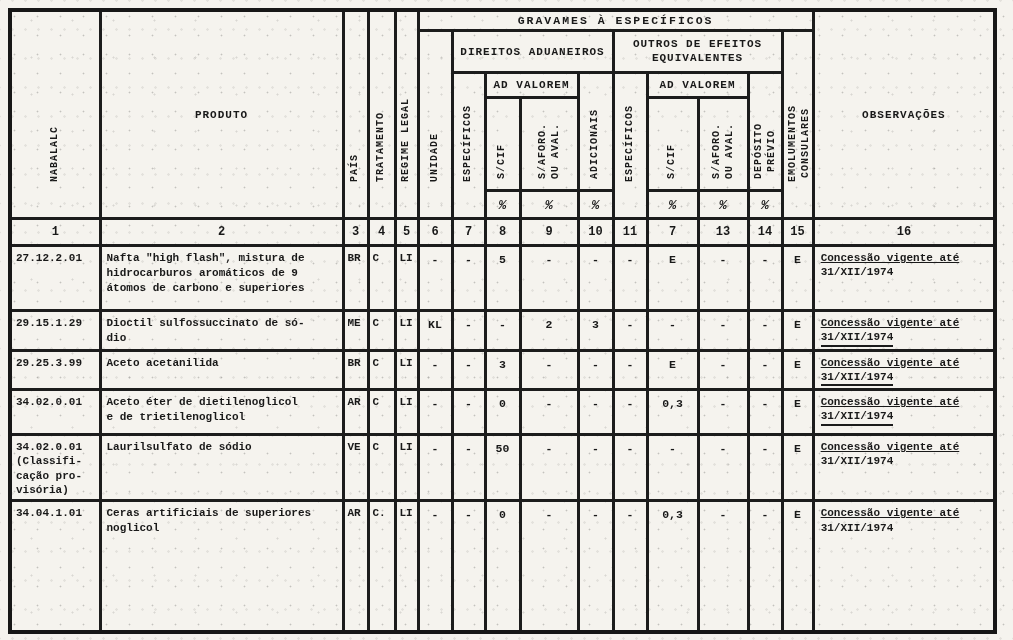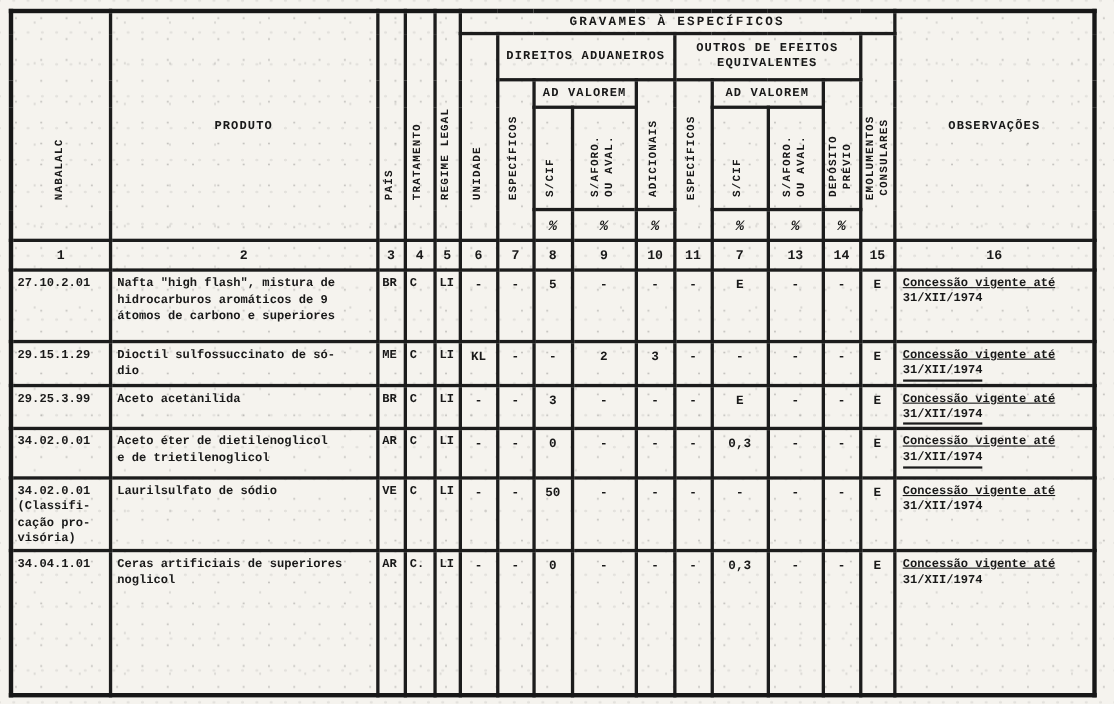--- a/index.html
+++ b/index.html
@@ -121,21 +121,21 @@
         <td class="num">7</td>
         <td class="num">13</td>
         <td class="num">14</td>
         <td class="num">15</td>
         <td class="num">16</td>
       </tr>
 
     </tbody>
     <tbody>
         <tr style="height: 65px;">
-          <td class="cell-code">27.10.2.01</td>
+          <td class="cell-code">27.12.2.01</td>
           <td class="cell-prod">Nafta "high flash", mistura de
 hidrocarburos aromáticos de 9
 átomos de carbono e superiores</td>
           <td class="cell-c">BR</td>
           <td class="cell-c">C</td>
           <td class="cell-c">LI</td>
           <td class="cell-v">-</td>
           <td class="cell-v">-</td>
           <td class="cell-v">5</td>
           <td class="cell-v">-</td>

